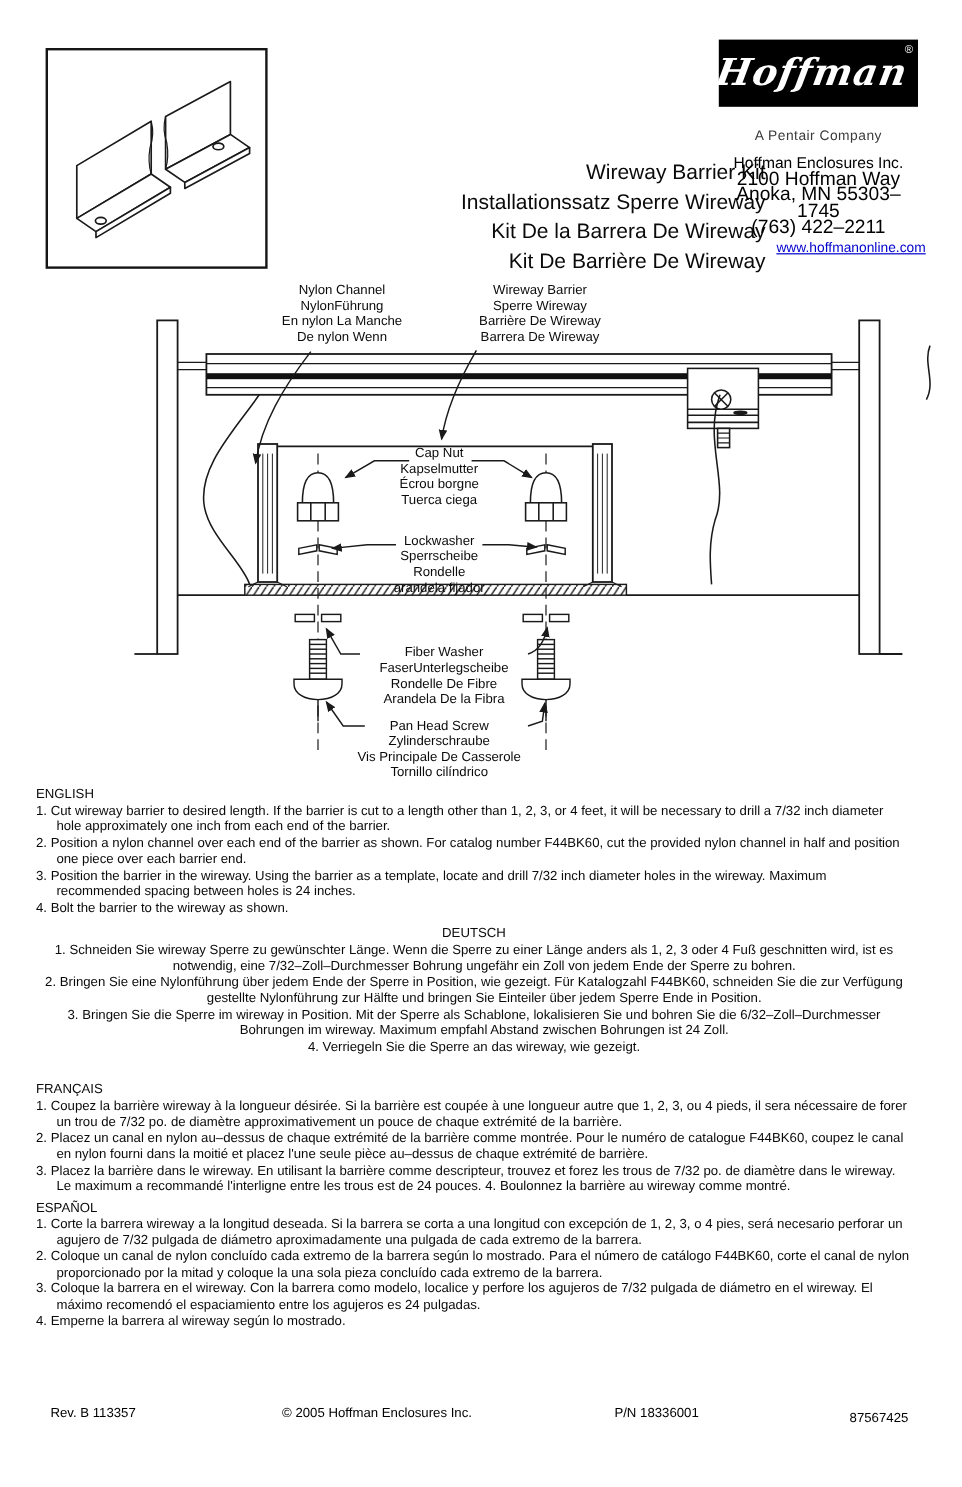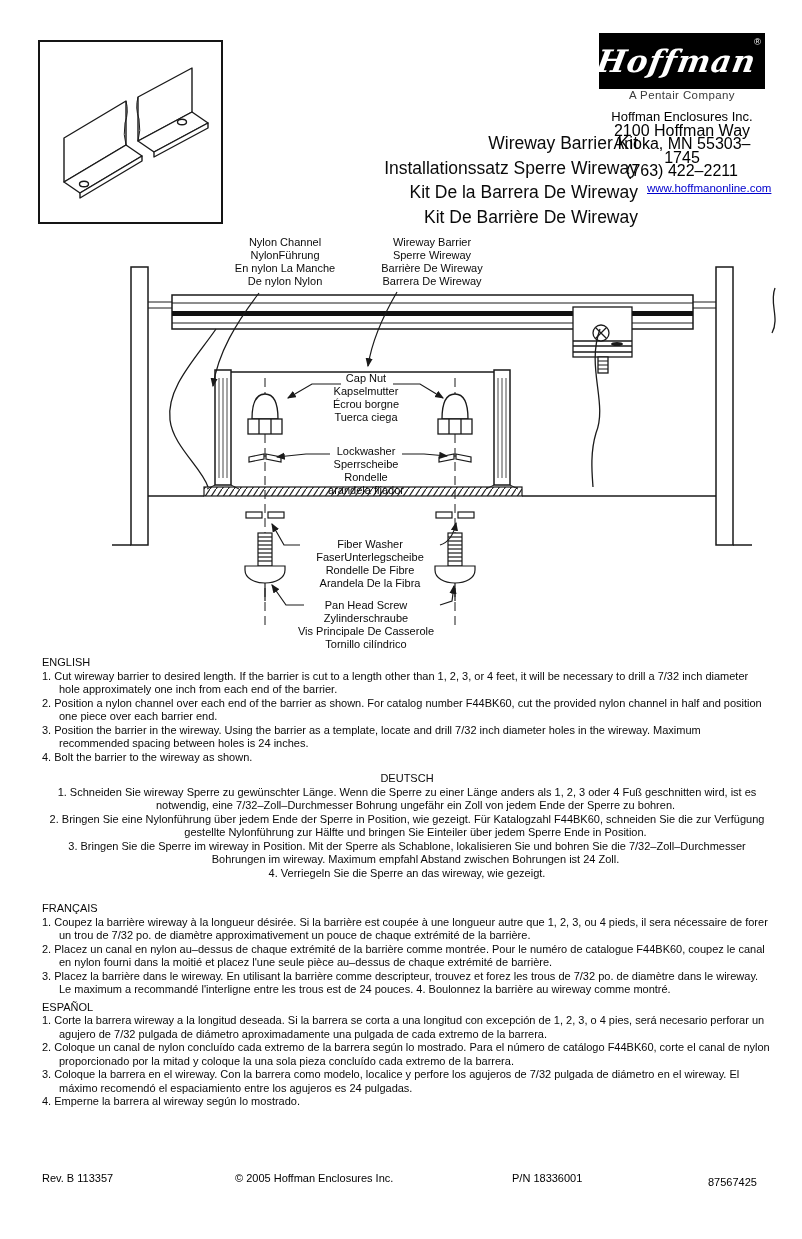--- a/index.html
+++ b/index.html
@@ -9,32 +9,32 @@
   }
   
   .thumb-box{position:absolute;left:38px;top:40px;width:181px;height:180px;border:2px solid #151515;background:#fff;}
   .title-block{position:absolute;left:168px;top:87px;width:470px;text-align:right;
     font-size:17.5px;line-height:24.5px;color:#0a0a0a;margin-top:44px;}
   .logo-wrap{position:absolute;left:599px;top:33px;width:166px;text-align:center;}
   .logo-box{height:56px;background:#000;color:#fff;position:relative;display:flex;align-items:center;justify-content:center;}
   .logo-script{font-family:"DejaVu Serif", serif;font-style:italic;font-weight:bold;font-size:31px;
     transform:skewX(-10deg);letter-spacing:1px;padding-right:10px;}
   .logo-reg{position:absolute;top:3px;right:4px;font-size:9.5px;font-style:normal;}
-  .tagline{margin-top:0;font-size:11.5px;color:#3a3a3a;letter-spacing:0.4px;}
+  .tagline{margin-top:19px;font-size:11.5px;color:#3a3a3a;letter-spacing:0.4px;}
   .company{font-size:13px;font-weight:normal;margin-top:9px;line-height:13.5px;}
   .addr{font-size:16px;line-height:13.5px;}
   .site{font-size:11.5px;line-height:14px;color:#0000cd;text-decoration:underline;cursor:pointer;margin-left:48px;}
   
   .diagram{position:absolute;left:0;top:228px;width:802px;height:428px;}
   .diagram svg{position:absolute;left:0;top:0;}
   .dlabel{position:absolute;transform:translateX(-50%);text-align:center;
     font-size:11px;line-height:13px;white-space:nowrap;color:#0a0a0a;}
   .dlabel span{display:block;}
   
-  .instructions{position:absolute;left:42px;top:656px;width:730px;font-size:11px;line-height:13.5px;color:#0a0a0a;}
+  .instructions{position:absolute;left:30px;top:656px;width:730px;font-size:11px;line-height:13.5px;color:#0a0a0a;}
   .tsec{margin-bottom:8px;}
   .tsec.gap-lg{margin-bottom:22px;text-align:center;}
   .tsec.gap-sm{margin-bottom:4px;}
   .titem{padding-left:17px;text-indent:-17px;}
   
   .footer{position:absolute;left:0;top:1170px;width:802px;height:30px;font-size:11px;}
   .footer span{position:absolute;white-space:nowrap;}
   .f-rev{left:42px;top:2px;}
   .f-copy{left:235px;top:2px;}
   .f-pn{left:512px;top:2px;}
@@ -231,23 +231,23 @@
         <path d="M304,377 L286,377 L272,357" marker-end="url(#ah)"></path>
         <path d="M440,377 L452,373 L454,358" marker-end="url(#ah)"></path>
       </g>
     </g>
   </svg>
 
   <div class="dlabel" style="left:285px;top:8px">
     <span>Nylon Channel</span>
     <span>NylonFührung</span>
     <span>En nylon La Manche</span>
-    <span>De nylon Nylon</span>
-  </div>
-  <div class="dlabel" style="left:432px;top:8px">
+    <span>De nylon Wenn</span>
+  </div>
+  <div class="dlabel" style="left:450px;top:8px">
     <span>Wireway Barrier</span>
     <span>Sperre Wireway</span>
     <span>Barrière De Wireway</span>
     <span>Barrera De Wireway</span>
   </div>
   <div class="dlabel" style="left:366px;top:144px">
     <span>Cap Nut</span>
     <span>Kapselmutter</span>
     <span>Écrou borgne</span>
     <span>Tuerca ciega</span>
@@ -277,21 +277,21 @@
     <div class="thead">ENGLISH</div>
     <div class="titem">1.  Cut wireway barrier to desired length.  If the barrier is cut to a length other than 1, 2, 3, or 4 feet, it will be necessary to drill a 7/32 inch diameter hole approximately one inch from each end of the barrier.</div>
     <div class="titem">2.  Position a nylon channel over each end of the barrier as shown.  For catalog number F44BK60, cut the provided nylon channel in half and position one piece over each barrier end.</div>
     <div class="titem">3.  Position the barrier in the wireway.  Using the barrier as a template, locate and drill 7/32 inch diameter holes in the wireway. Maximum recommended spacing between holes is 24 inches.</div>
     <div class="titem">4.  Bolt the barrier to the wireway as shown.</div>
   </div>
   <div class="tsec gap-lg">
     <div class="thead">DEUTSCH</div>
     <div class="titem">1. Schneiden Sie wireway Sperre zu gewünschter Länge. Wenn die Sperre zu einer Länge anders als 1, 2, 3 oder 4 Fuß geschnitten wird, ist es notwendig, eine 7/32–Zoll–Durchmesser Bohrung ungefähr ein Zoll von jedem Ende der Sperre zu bohren.</div>
     <div class="titem">2. Bringen Sie eine Nylonführung über jedem Ende der Sperre in Position, wie gezeigt. Für Katalogzahl F44BK60, schneiden Sie die zur Verfügung gestellte Nylonführung zur Hälfte und bringen Sie Einteiler über jedem Sperre Ende in Position.</div>
-    <div class="titem">3. Bringen Sie die Sperre im wireway in Position. Mit der Sperre als Schablone, lokalisieren Sie und bohren Sie die 7/32–Zoll–Durchmesser Bohrungen im wireway. Maximum empfahl Abstand zwischen Bohrungen ist 24 Zoll.</div>
+    <div class="titem">3. Bringen Sie die Sperre im wireway in Position. Mit der Sperre als Schablone, lokalisieren Sie und bohren Sie die 6/32–Zoll–Durchmesser Bohrungen im wireway. Maximum empfahl Abstand zwischen Bohrungen ist 24 Zoll.</div>
     <div class="titem">4. Verriegeln Sie die Sperre an das wireway, wie gezeigt.</div>
   </div>
   <div class="tsec gap-sm">
     <div class="thead">FRANÇAIS</div>
     <div class="titem">1. Coupez la barrière wireway à la longueur désirée. Si la barrière est coupée à une longueur autre que 1, 2, 3, ou 4 pieds, il sera nécessaire de forer un trou de 7/32 po. de diamètre approximativement un pouce de chaque extrémité de la barrière.</div>
     <div class="titem">2. Placez un canal en nylon au–dessus de chaque extrémité de la barrière comme montrée. Pour le numéro de catalogue F44BK60, coupez le canal en nylon fourni dans la moitié et placez l'une seule pièce au–dessus de chaque extrémité de barrière.</div>
     <div class="titem">3. Placez la barrière dans le wireway. En utilisant la barrière comme descripteur, trouvez et forez les trous de 7/32 po. de diamètre dans le wireway. Le maximum a recommandé l'interligne entre les trous est de 24 pouces. 4. Boulonnez la barrière au wireway comme montré.</div>
   </div>
   <div class="tsec">
     <div class="thead">ESPAÑOL</div>

